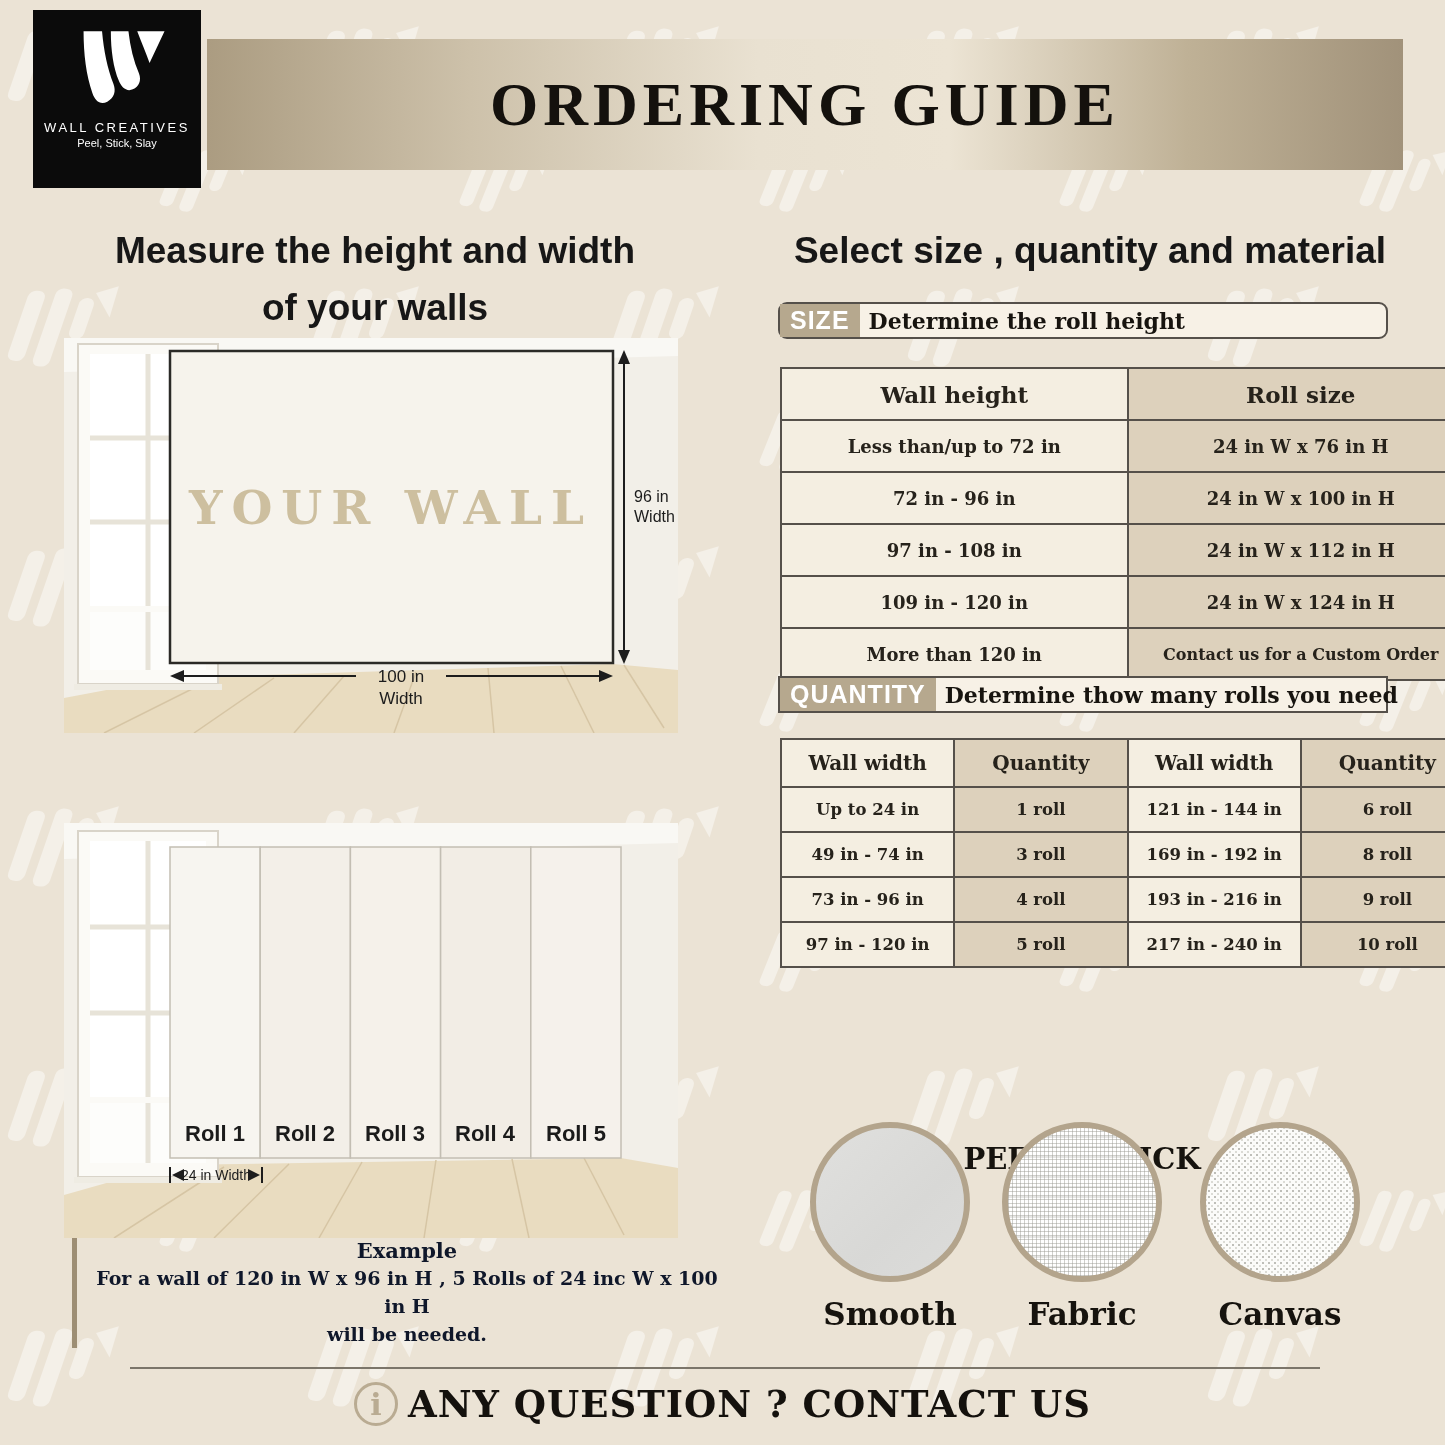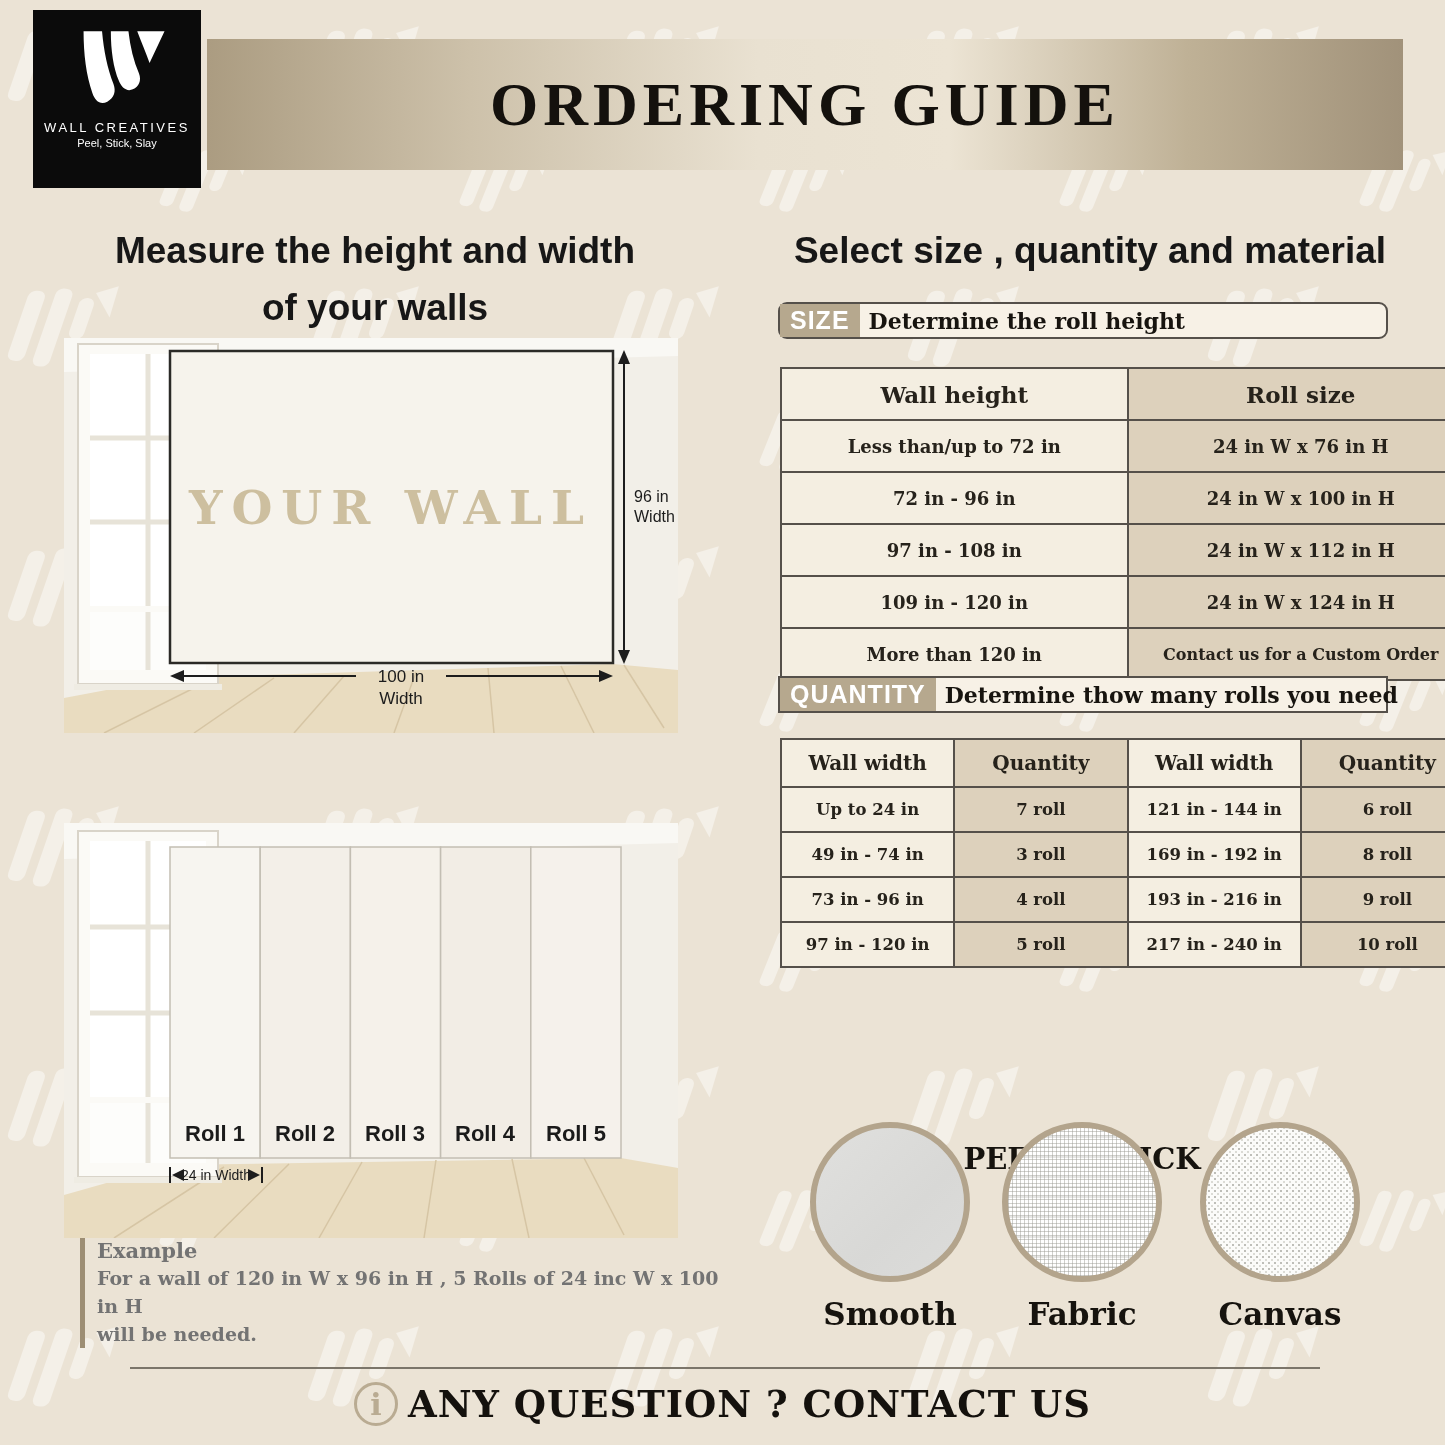--- a/index.html
+++ b/index.html
@@ -26,22 +26,22 @@
   
   .col-heading{font-weight:bold;font-size:37px;line-height:1.55;text-align:center;color:#171717;}
   .heading-left{left:70px;top:222px;width:610px;}
   .heading-right{left:785px;top:222px;width:610px;}
   
   .room{background:#f3f0e9;}
   .room svg{display:block;}
   .room-1{left:64px;top:338px;width:614px;height:395px;}
   .room-2{left:64px;top:823px;width:614px;height:415px;}
   
-  .example{left:80px;top:1238px;width:636px;border-left:5px solid #9d8e74;padding-left:12px;
-    font-family:"DejaVu Serif",serif;font-weight:bold;color:#737373;}
+  .example{left:72px;top:1238px;width:636px;border-left:5px solid #9d8e74;padding-left:12px;
+    font-family:"DejaVu Serif",serif;font-weight:bold;color:#0f172a;text-align:center;}
   .example .ex-title{font-size:21px;line-height:26px;}
   .example .ex-line{font-size:19px;line-height:28px;}
   
   .bar{left:778px;width:610px;height:37px;display:flex;align-items:stretch;
     border:2px solid #55504a;background:#f7f1e6;box-sizing:border-box;}
   .bar .tag{background:#b6a88e;color:#ffffff;font-weight:bold;font-size:25px;
     display:flex;align-items:center;padding:0 10px;letter-spacing:1px;}
   .bar .bar-title{font-family:"DejaVu Serif",serif;font-weight:bold;font-size:22px;
     display:flex;align-items:center;padding-left:9px;color:#17140f;white-space:nowrap;}
   
@@ -294,21 +294,21 @@
     <table class="tbl qty-tbl">
       <tbody>
           <tr class="hrow">
         <td class="hd light" style="width:25%;">Wall width</td>
         <td class="hd tan" style="width:25%;">Quantity</td>
         <td class="hd light" style="width:25%;">Wall width</td>
         <td class="hd tan">Quantity</td>
       </tr>
       <tr>
         <td class="light">Up to 24 in</td>
-        <td class="tan">7 roll</td>
+        <td class="tan">1 roll</td>
         <td class="light">121 in - 144 in</td>
         <td class="tan">6 roll</td>
       </tr>
       <tr>
         <td class="light">49 in - 74 in</td>
         <td class="tan">3 roll</td>
         <td class="light">169 in - 192 in</td>
         <td class="tan">8 roll</td>
       </tr>
       <tr>

